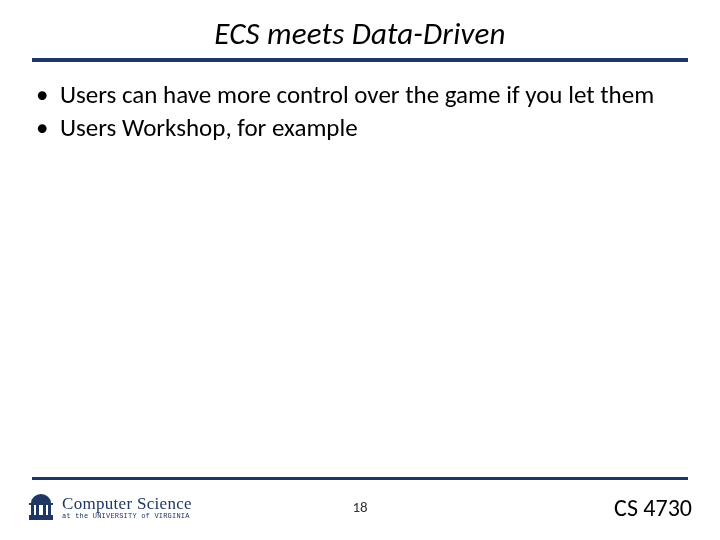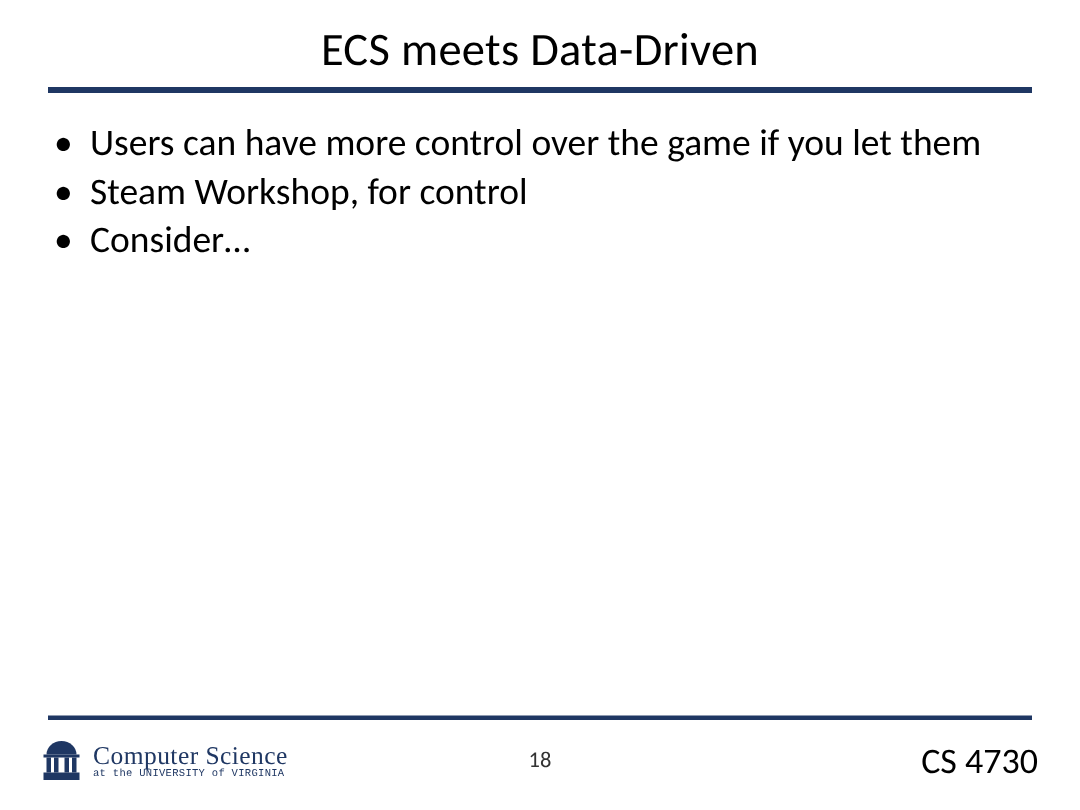--- a/index.html
+++ b/index.html
@@ -7,20 +7,21 @@
       width: 720px;
       height: 540px;
       background: #fff;
       font-family: Calibri, "Segoe UI", Arial, sans-serif;
       position: relative;
       overflow: hidden;
     }
     .title-area {
       padding-top: 14px;
       text-align: center;
+      font-style: italic;
     }
     .title {
       font-size: 31px;
       color: #000;
       font-weight: 400;
       letter-spacing: 0.2px;
     }
     .title-rule {
       margin: 6px 32px 0 32px;
       border: none;
@@ -103,22 +104,21 @@
 <body>
 
 <div class="title-area">
   <h1 class="title">ECS meets Data-Driven</h1>
 </div>
 <hr class="title-rule">
 
 <div class="content">
   <ul class="bullets">
     <li>Users can have more control over the game if you let them</li>
-    <li>Steam Workshop, for control</li>
-    <li>Consider…</li>
+    <li>Users Workshop, for example</li>
   </ul>
 </div>
 
 <hr class="footer-rule">
 
 <div class="footer">
   <div class="logo-block">
     <span class="logo-mark">
       <svg width="26" height="28" viewBox="0 0 26 28">
         <rect x="1" y="22" width="24" height="5" fill="#1f3763"></rect>

